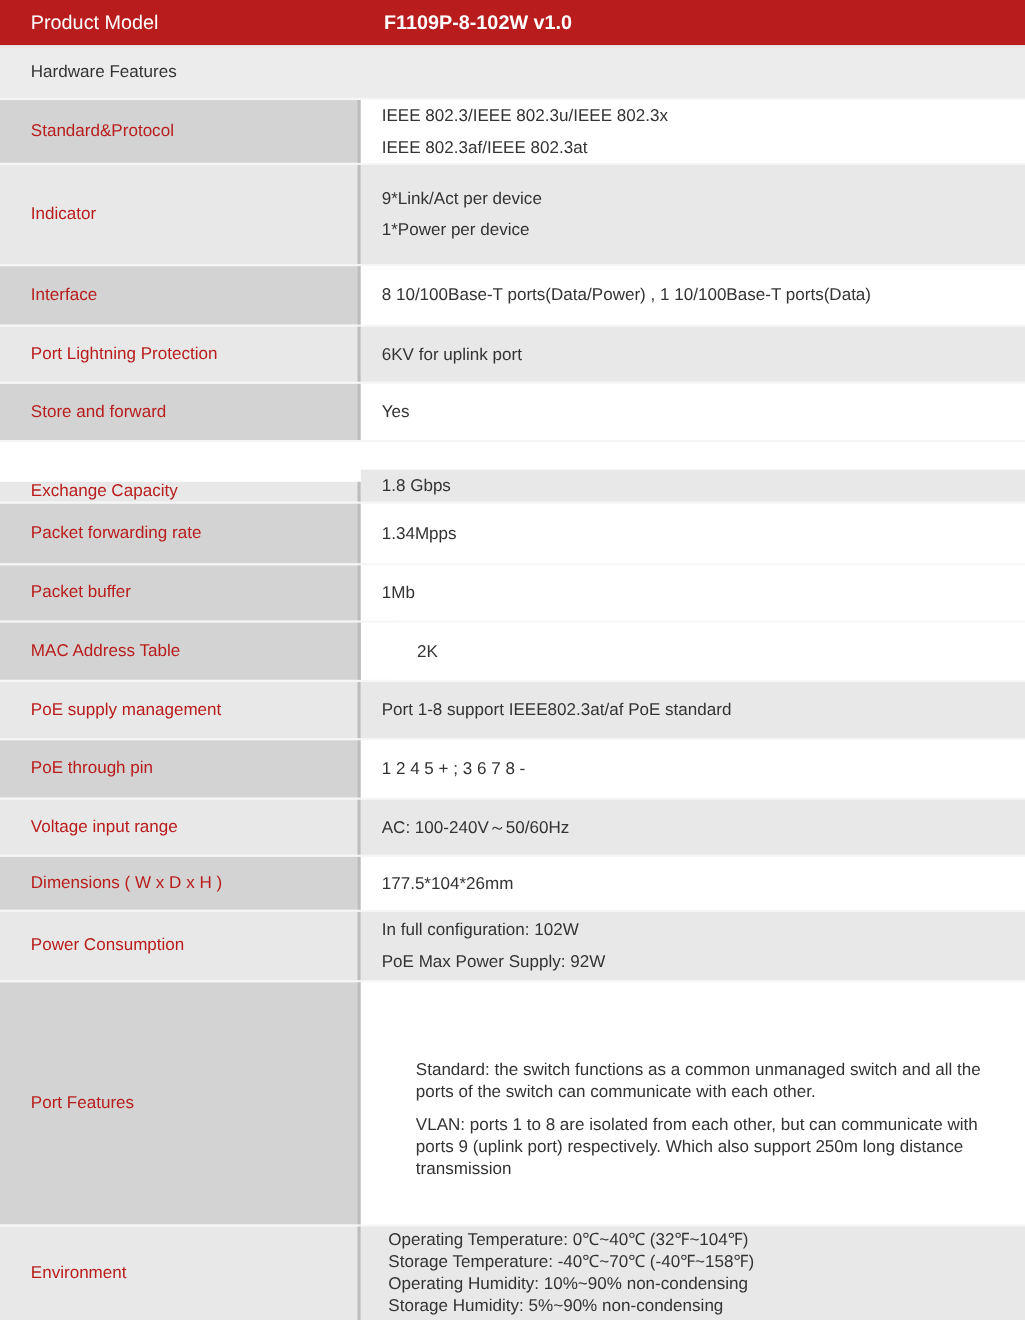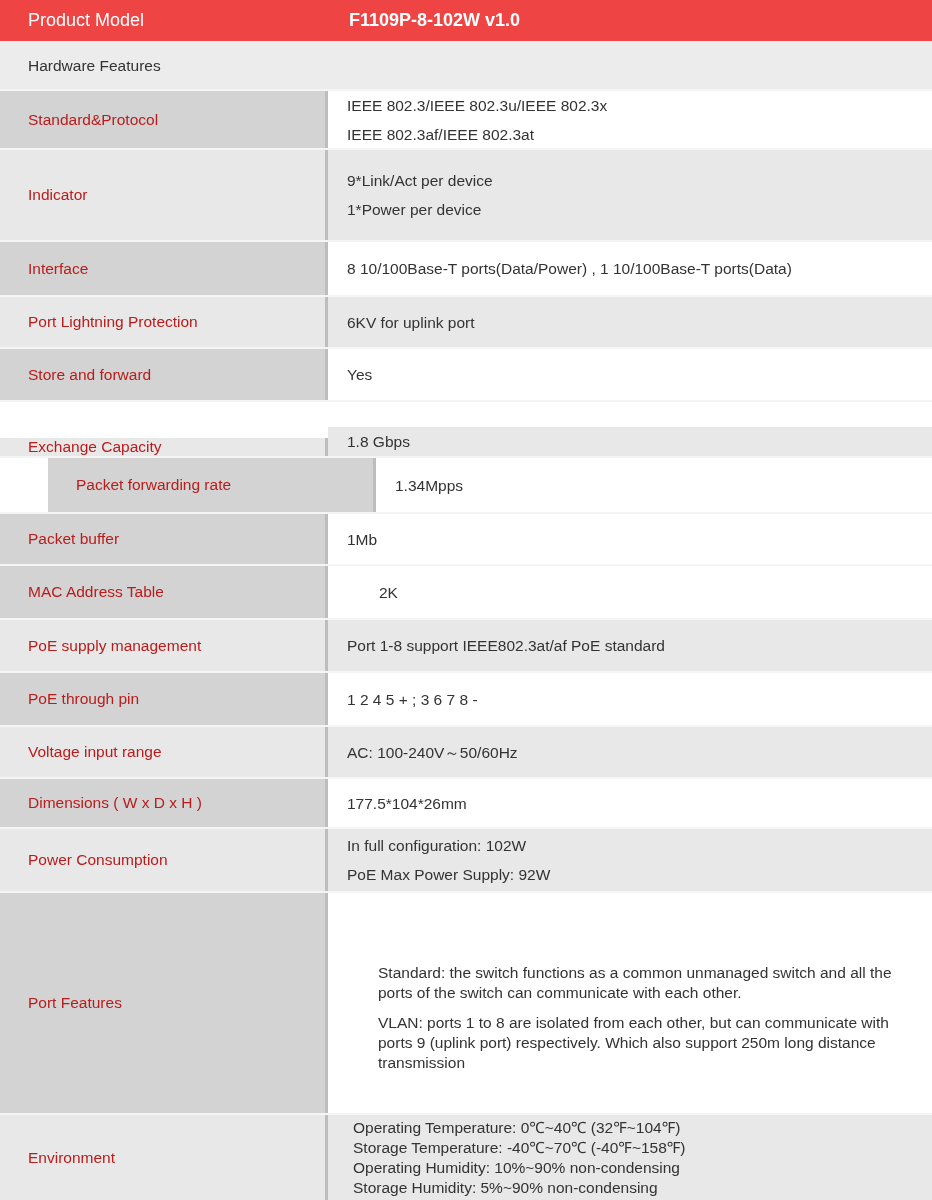--- a/index.html
+++ b/index.html
@@ -3,21 +3,21 @@
 <meta charset="utf-8">
 <style>
   html, body { margin: 0; padding: 0; }
   body {
     width: 932px; height: 1200px; overflow: hidden;
     background: #ffffff;
     font-family: "Liberation Sans", sans-serif;
     color: #222;
   }
   .header {
-    height: 41px; background: #ef4444; color: #fff;
+    height: 41px; background: #b91c1c; color: #fff;
     display: flex; align-items: center; font-size: 18px;
     border-bottom: 2px solid #ececec;
   }
   .header .k { width: 330px; padding-left: 28px; box-sizing: border-box; }
   .header .v { padding-left: 19px; font-weight: bold; }
   .section {
     height: 46px; background: #ececec; display: flex; align-items: center;
     padding-left: 28px; font-size: 15.5px; color: #333;
   }
   .row { display: flex; box-sizing: border-box; border-top: 2px solid #f5f5f5; }
@@ -81,21 +81,21 @@
       <div class="v">
         <div>Yes</div>
       </div>
     </div>
     <div class="row b" style="height: 56px; align-items: flex-end;">
       <div class="k">Exchange Capacity</div>
       <div class="v">
         <div>1.8 Gbps</div>
       </div>
     </div>
-    <div class="row a" style="height: 56px; padding-left: 48px;">
+    <div class="row a" style="height: 56px;">
       <div class="k">Packet forwarding rate</div>
       <div class="v">
         <div>1.34Mpps</div>
       </div>
     </div>
     <div class="row a" style="height: 52px;">
       <div class="k">Packet buffer</div>
       <div class="v">
         <div>1Mb</div>
       </div>

